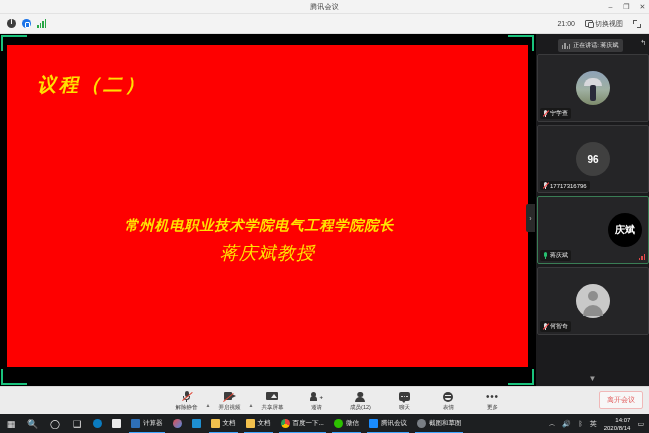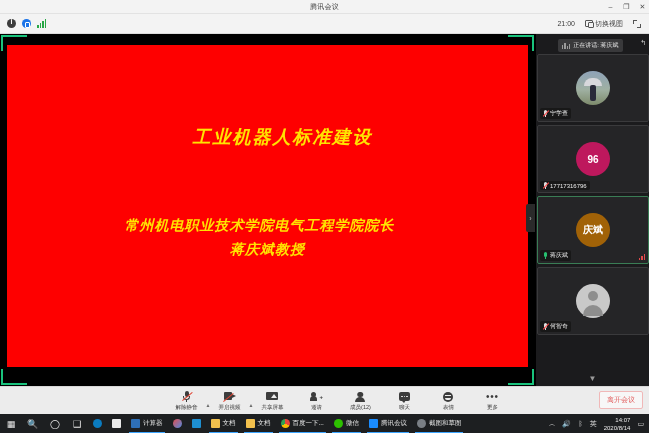--- a/index.html
+++ b/index.html
@@ -103,21 +103,21 @@
   .slide-sub1 {
     position: absolute; left: 0; right: 16px; top: 172px;
     text-align: center;
     font-size: 14px; color: #ffe400; font-weight: bold;
     font-family: "Liberation Serif", "DejaVu Serif", serif;
     letter-spacing: 1px; font-style: italic;
   }
   .slide-sub2 {
     position: absolute; left: 0; right: 0; top: 196px;
     text-align: center;
-    font-size: 14px; color: #ffe400; font-weight: bold;
+    font-size: 18px; color: #ffe400; font-weight: normal;
     font-family: "Liberation Serif", "DejaVu Serif", serif;
     letter-spacing: 1px; font-style: italic;
   }
 
   
   .collapse-handle {
     position: absolute; right: 0; top: 170px; width: 9px; height: 28px;
     background: #2a2a2a; border-radius: 2px 0 0 2px;
     display: flex; align-items: center; justify-content: center;
     color: #bbb; font-size: 7px; cursor: pointer;
@@ -331,21 +331,21 @@
     </div>
   </div>
 
   <div class="stage">
     <div class="corner tl"></div>
     <div class="corner tr"></div>
     <div class="corner bl"></div>
     <div class="corner br"></div>
 
     <div class="slide">
-      <div class="slide-title">工业机器人标准建设</div>
+      <div class="slide-agenda">议程（二）</div>
       <div class="slide-sub1">常州机电职业技术学院电气工程学院院长</div>
       <div class="slide-sub2">蒋庆斌教授</div>
     </div>
 
     <div class="collapse-handle">›</div>
   </div>
 
   <div class="sidebar">
     <div class="speaking-pill">
       <span class="speaking-wave">
@@ -366,31 +366,31 @@
           </div>
           <div class="ptile-name">
             <span class="mic-ico muted">
               <span class="body"></span>
               <span class="stand"></span>
             </span>
             <span>宁学查</span>
           </div>
         </div>
         <div class="ptile">
-          <div class="avatar-circle avatar-blue" style="background: #be185d;">96</div>
+          <div class="avatar-circle avatar-blue" style="background: #404040;">96</div>
           <div class="ptile-name">
             <span class="mic-ico muted">
               <span class="body"></span>
               <span class="stand"></span>
             </span>
             <span>17717316796</span>
           </div>
         </div>
         <div class="ptile active">
-          <div class="avatar-circle avatar-blue" style="background: #a16207;">庆斌</div>
+          <div class="avatar-circle avatar-blue" style="background: #000000; margin-left: 32px;">庆斌</div>
           <div class="ptile-name">
             <span class="mic-ico on">
               <span class="body"></span>
               <span class="stand"></span>
             </span>
             <span>蒋庆斌</span>
           </div>
           <span class="tile-signal">
             <i></i>
             <i></i>

